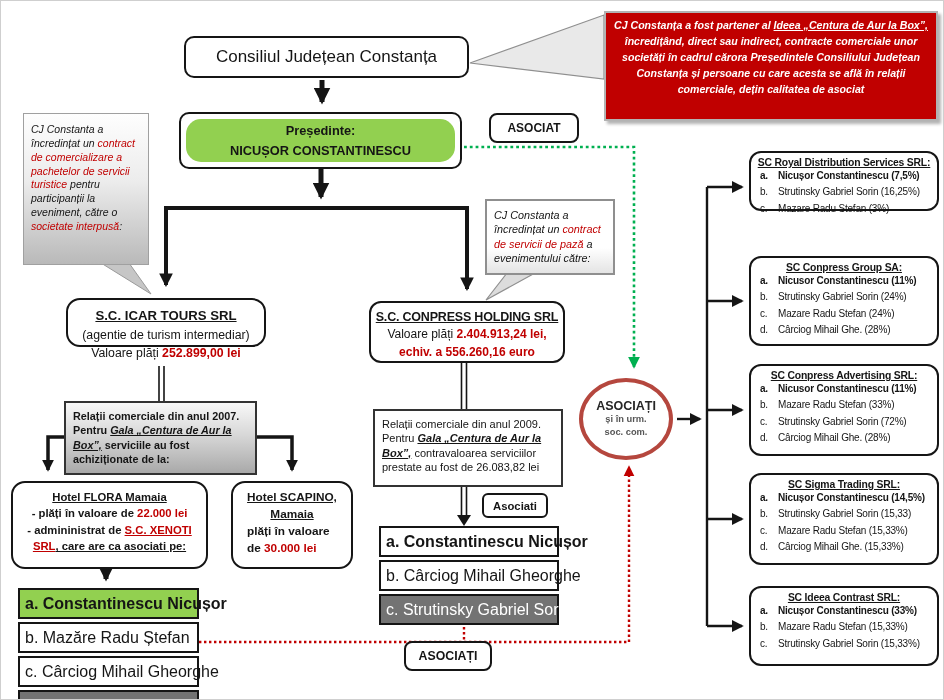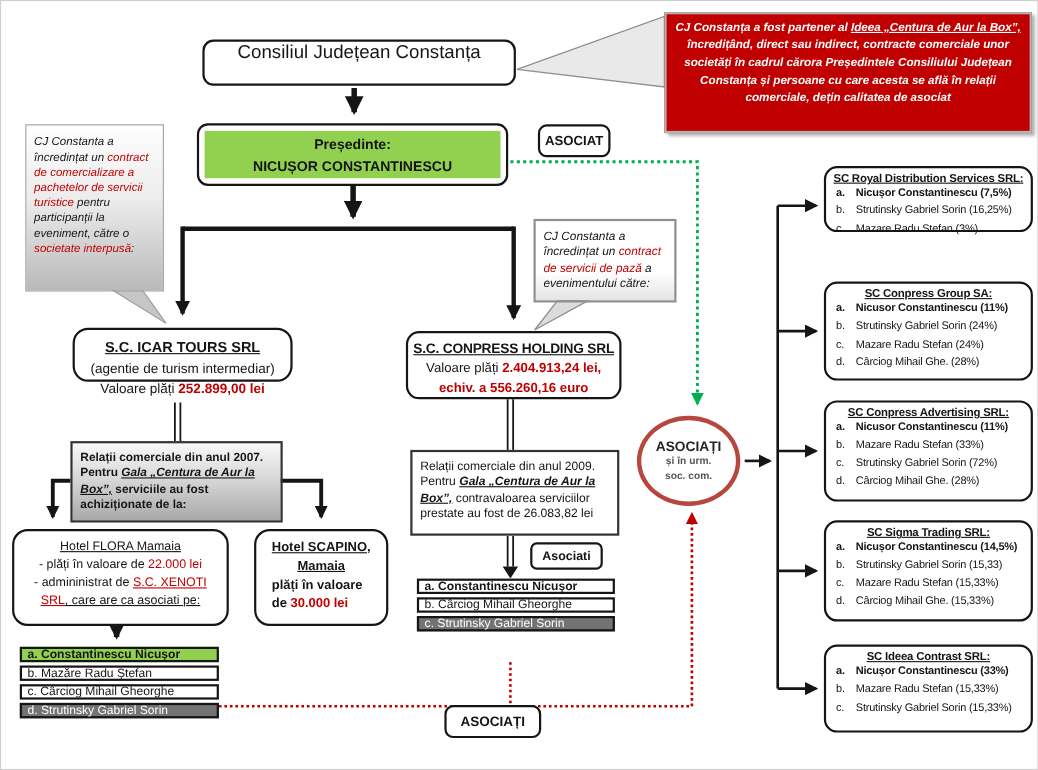--- a/index.html
+++ b/index.html
@@ -6,54 +6,54 @@
   #canvas{position:relative;width:944px;height:700px;background:#fff;overflow:hidden;
           font-family:"Liberation Sans",sans-serif;color:#151515;border:1px solid #cfcfcf;box-sizing:border-box;}
   #wires{position:absolute;left:0;top:0;z-index:1;}
   .box{position:absolute;background:#fff;border:2px solid #151515;box-sizing:border-box;z-index:2;}
   .rr{border-radius:14px;}
   .pill{display:flex;align-items:center;justify-content:center;font-weight:bold;}
   .b{font-weight:bold;} .u{text-decoration:underline;} .rd{color:#c00000;} 
   .ctr{text-align:center;} 
 
   .title-box{left:183px;top:35px;width:285px;height:42px;border-radius:10px;display:flex;
-             align-items:flex-start;justify-content:center;font-size:17px;}
+             align-items:center;justify-content:center;font-size:17px;}
   .red-note{position:absolute;left:603px;top:10px;width:334px;height:110px;background:#c00000;
             border:2px solid #b3b3b3;box-shadow:3px 3px 3px rgba(0,0,0,.3);z-index:2;box-sizing:border-box;
             color:#fff;font-weight:bold;font-style:italic;font-size:10.6px;line-height:1.5;
             text-align:center;padding:5px 7px;}
   .president{left:178px;top:111px;width:283px;height:57px;border-radius:10px;padding:5px;}
   .president-inner{background:#92d050;width:100%;height:100%;display:flex;flex-direction:column;
-                   align-items:center;justify-content:center;font-weight:bold;font-size:12.8px;line-height:1.5;box-sizing:border-box;}
-  .asociat-top{left:488px;top:112px;width:66px;height:30px;border-radius:8px;font-size:12px;}
+                   align-items:center;justify-content:center;font-weight:bold;font-size:12.8px;line-height:1.5;box-sizing:border-box;border-radius:15px;}
+  .asociat-top{left:488px;top:112px;width:90px;height:30px;border-radius:8px;font-size:12px;}
   .callout{position:absolute;z-index:2;box-sizing:border-box;font-style:italic;}
   .callout-left{left:22px;top:112px;width:126px;height:152px;border:1px solid #a0a0a0;
                 background:linear-gradient(180deg,#fefefe 0%,#ececec 45%,#b9b9b9 100%);
                 font-size:10.5px;line-height:1.32;padding:9px 7px;}
   .callout-mid{left:484px;top:198px;width:130px;height:76px;border:2px solid #8f8f8f;
                background:linear-gradient(180deg,#ffffff 65%,#e4e4e4 100%);
                font-size:10.8px;line-height:1.32;padding:7px;}
   .icar{left:65px;top:297px;width:200px;height:49px;text-align:center;font-size:12.3px;padding-top:6px;line-height:1.5;}
   .icar .bt{font-size:13.2px;}
   .conpress{left:368px;top:300px;width:196px;height:62px;text-align:center;font-size:12px;padding-top:5px;line-height:1.45;border-radius:12px;}
   .conpress .bt{font-size:12.5px;letter-spacing:-0.2px;}
   .rel2007{position:absolute;left:63px;top:400px;width:193px;height:74px;border:2px solid #333;z-index:2;box-sizing:border-box;
            background:linear-gradient(180deg,#f8f8f8 0%,#d8d8d8 45%,#a9a9a9 100%);
            font-size:10.8px;font-weight:bold;line-height:1.33;padding:6px 7px;}
   .rel2009{position:absolute;left:372px;top:408px;width:190px;height:78px;border:2px solid #333;background:#fff;z-index:2;box-sizing:border-box;
            font-size:11px;line-height:1.3;padding:6px 7px;}
   .gala{font-weight:bold;font-style:italic;text-decoration:underline;}
-  .flora{left:10px;top:480px;width:197px;height:88px;text-align:center;font-weight:normal;
+  .flora{left:10px;top:480px;width:197px;height:88px;text-align:center;font-weight:bold;
          font-size:11.3px;line-height:1.46;padding-top:6px;}
   .flora div{white-space:nowrap;}
   .scapino{left:230px;top:480px;width:122px;height:88px;font-weight:bold;font-size:11.8px;line-height:1.45;padding-top:6px;}
   .scapino .lft{text-align:left;padding-left:14px;}
   .vlist{position:absolute;z-index:2;}
-  .vlist .row{height:14px;border:2px solid #151515;background:#fff;margin-bottom:3px;display:flex;
-              align-items:center;padding-left:5px;font-size:11px;box-sizing:border-box;white-space:nowrap;}
+  .vlist .row{height:31px;border:2px solid #151515;background:#fff;margin-bottom:3px;display:flex;
+              align-items:center;padding-left:5px;font-size:16px;box-sizing:border-box;white-space:nowrap;}
   .row.green{background:#92d050;} .row.redrow{background:#737373;color:#fff;}
   .asociati-small{left:481px;top:492px;width:66px;height:25px;border-radius:6px;font-size:11.3px;}
   .asociati-bottom{left:403px;top:640px;width:88px;height:30px;border-radius:8px;font-size:12.3px;}
   .oval{position:absolute;left:578px;top:377px;width:94px;height:82px;border:4.5px solid #b5473e;border-radius:50%;
         background:#fff;z-index:3;display:flex;flex-direction:column;align-items:center;justify-content:center;box-sizing:border-box;}
   .oval .o1{font-weight:bold;font-size:12.5px;color:#262626;}
   .oval .o2{font-weight:bold;font-size:9.3px;color:#555;line-height:1.35;}
   .rbox{position:absolute;left:748px;width:190px;background:#fff;border:2px solid #151515;border-radius:12px;
         z-index:2;box-sizing:border-box;padding:4px 0 2px;}
   .rbox .rt{font-size:10.4px;font-weight:bold;text-decoration:underline;text-align:center;white-space:nowrap;letter-spacing:-0.2px;}

